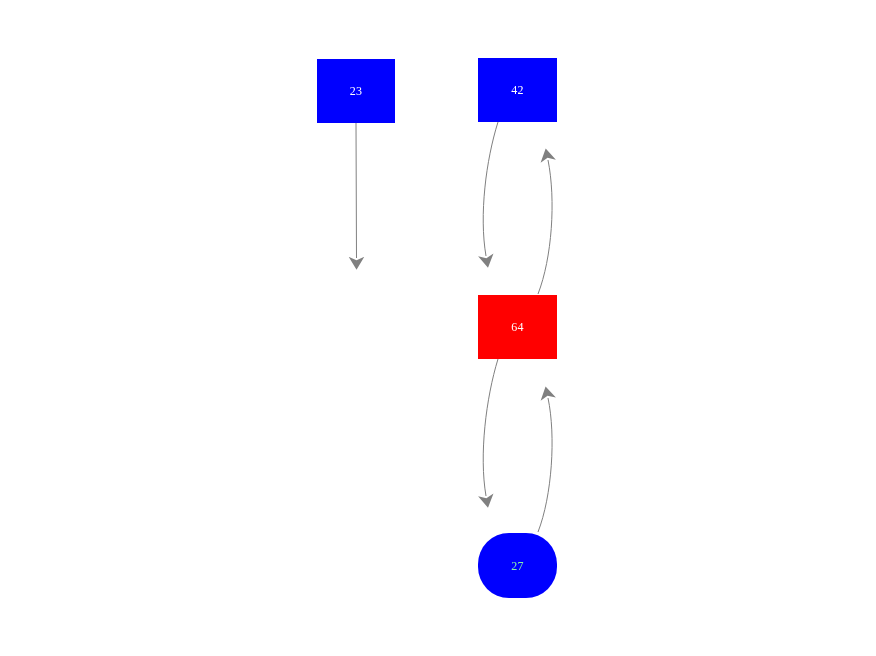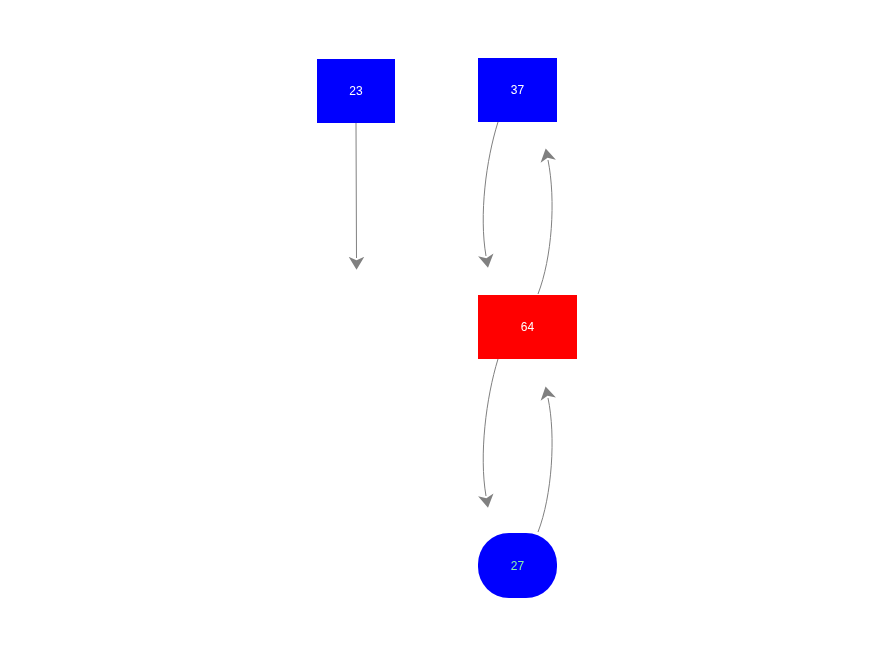--- a/index.html
+++ b/index.html
@@ -26,21 +26,21 @@
     height: 656px;
   }
   .node {
     position: absolute;
     box-sizing: border-box;
     display: flex;
     align-items: center;
     justify-content: center;
     color: #ffffff;
     font-size: 12px;
-    font-family: Liberation Sans, sans-serif;
+    font-family: Liberation Serif, serif;
     line-height: 1;
     letter-spacing: 0.2px;
     user-select: none;
     text-align: center;
   }
   .node-label {
     pointer-events: none;
   }
 </style>
 </head>
@@ -75,25 +75,25 @@
     <g>
       <path d="M 538 532 C 552 496, 556 436, 548 398" fill="none" stroke="#808080" stroke-width="1" marker-end="url(#arrow-down)"></path>
     </g>
   </svg>
 
   <div class="node" style="left: 317px; top: 59px; width: 78px; height: 64px; background: rgb(0, 0, 255); color: rgb(255, 255, 255); font-size: 12px;">
     <span class="node-label">23</span>
   </div>
 
   <div class="node" style="left: 478px; top: 58px; width: 79px; height: 64px; background: rgb(0, 0, 255); color: rgb(255, 255, 255); font-size: 12px;">
-    <span class="node-label">37</span>
+    <span class="node-label">42</span>
   </div>
 
 
-  <div class="node" style="left: 478px; top: 295px; width: 99px; height: 64px; background: rgb(255, 0, 0); color: rgb(255, 255, 255); font-size: 12px;">
+  <div class="node" style="left: 478px; top: 295px; width: 79px; height: 64px; background: rgb(255, 0, 0); color: rgb(255, 255, 255); font-size: 12px;">
     <span class="node-label">64</span>
   </div>
 
   <div class="node" style="left: 478px; top: 533px; width: 79px; height: 65px; background: rgb(0, 0, 255); color: #86efac; font-size: 12px; border-radius: 31px;">
     <span class="node-label">27</span>
   </div>
 
 </div>
 
 </body></html>

